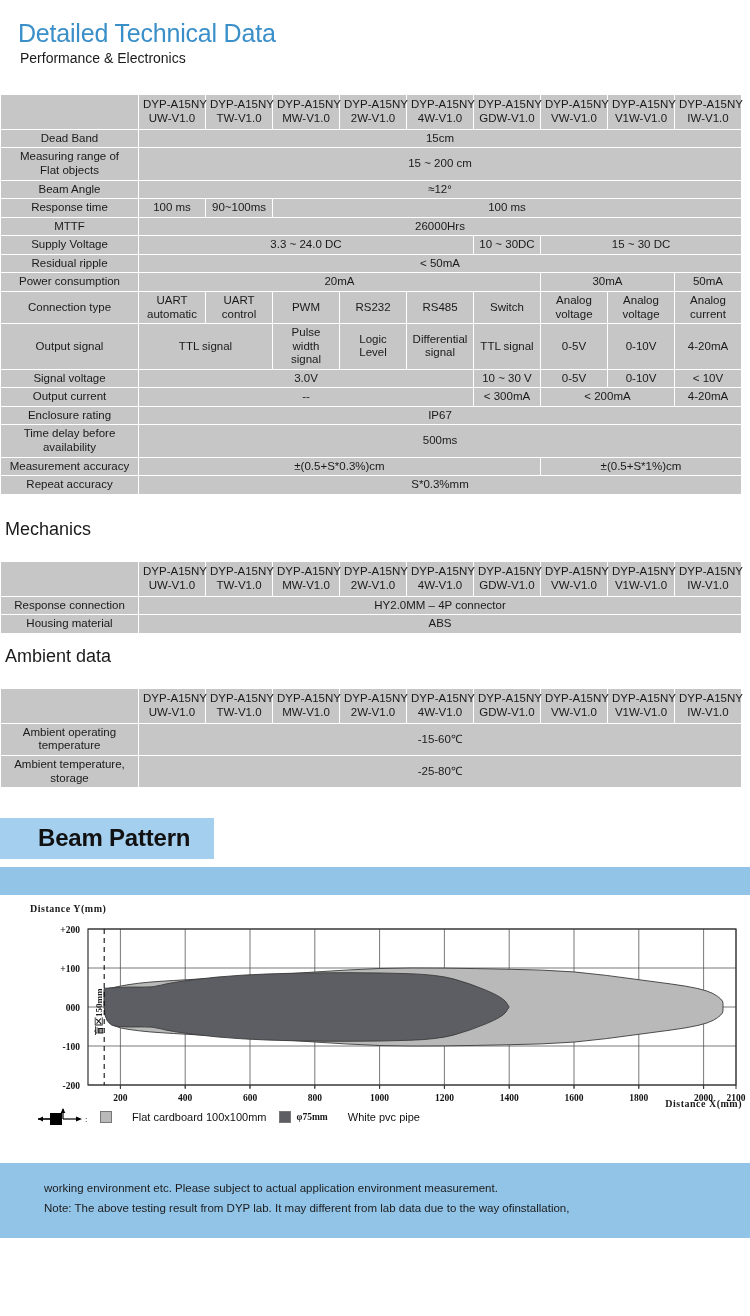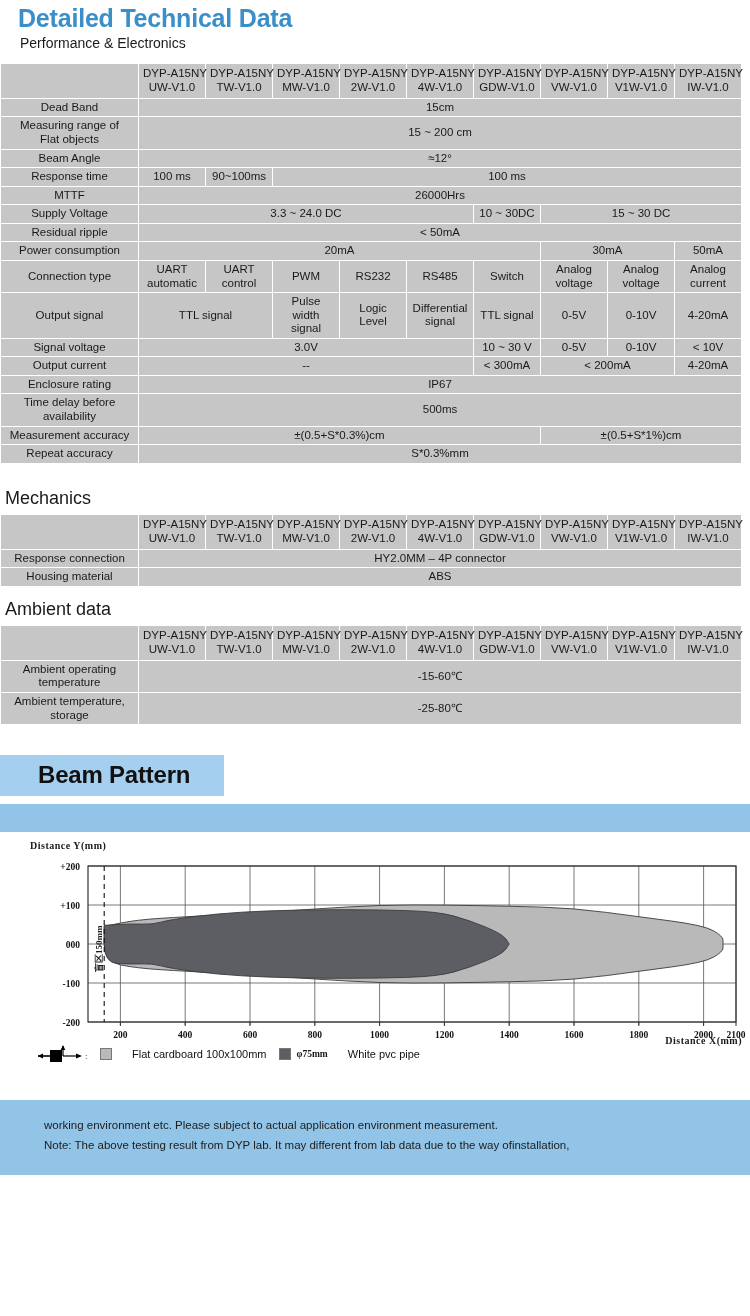--- a/index.html
+++ b/index.html
@@ -11,23 +11,23 @@
     font-family: "Liberation Sans", sans-serif;
     color: #1a1a1a;
     overflow: hidden;
     position: relative;
   }
 
   
   .page-title {
     color: #3a8fc9;
     font-size: 25px;
-    font-weight: 700;
+    font-weight: 400;
     letter-spacing: -0.2px;
-    padding: 5px 0 0 18px;
+    padding: 20px 0 0 18px;
     line-height: 1.1;
   }
   .page-subtitle {
     font-size: 14px;
     font-weight: 400;
     color: #1a1a1a;
     padding: 3px 0 0 20px;
     line-height: 1.1;
   }
   .section-title {
@@ -35,20 +35,21 @@
     color: #1a1a1a;
     padding: 0 0 5px 5px;
   }
 
   
   table.spec {
     border-collapse: separate;
     border-spacing: 1px;
     width: 682px;
     table-layout: fixed;
+    margin-top: 16px;
   }
   table.spec td, table.spec th {
     background: #c6c6c6;
     font-weight: 400;
     font-size: 11.5px;
     padding: 2px 4px;
     text-align: center;
     vertical-align: middle;
     line-height: 1.18;
     border: 0;
@@ -71,21 +72,21 @@
   td.val { background: #c8c8c8; }
 
   
   .beam-heading-wrap { padding: 30px 0 0 0; }
   .beam-heading {
     display: inline-block;
     background: #a5cfee;
     color: #111;
     font-size: 24px;
     font-weight: bold;
-    padding: 6px 34px 7px 38px;
+    padding: 6px 24px 7px 38px;
     letter-spacing: -0.2px;
   }
   .beam-panel {
     margin-top: 8px;
     background: #92c4e8;
     width: 750px;
     padding: 28px 0 0 0;
   }
   .chart-card {
     background: #ffffff;

